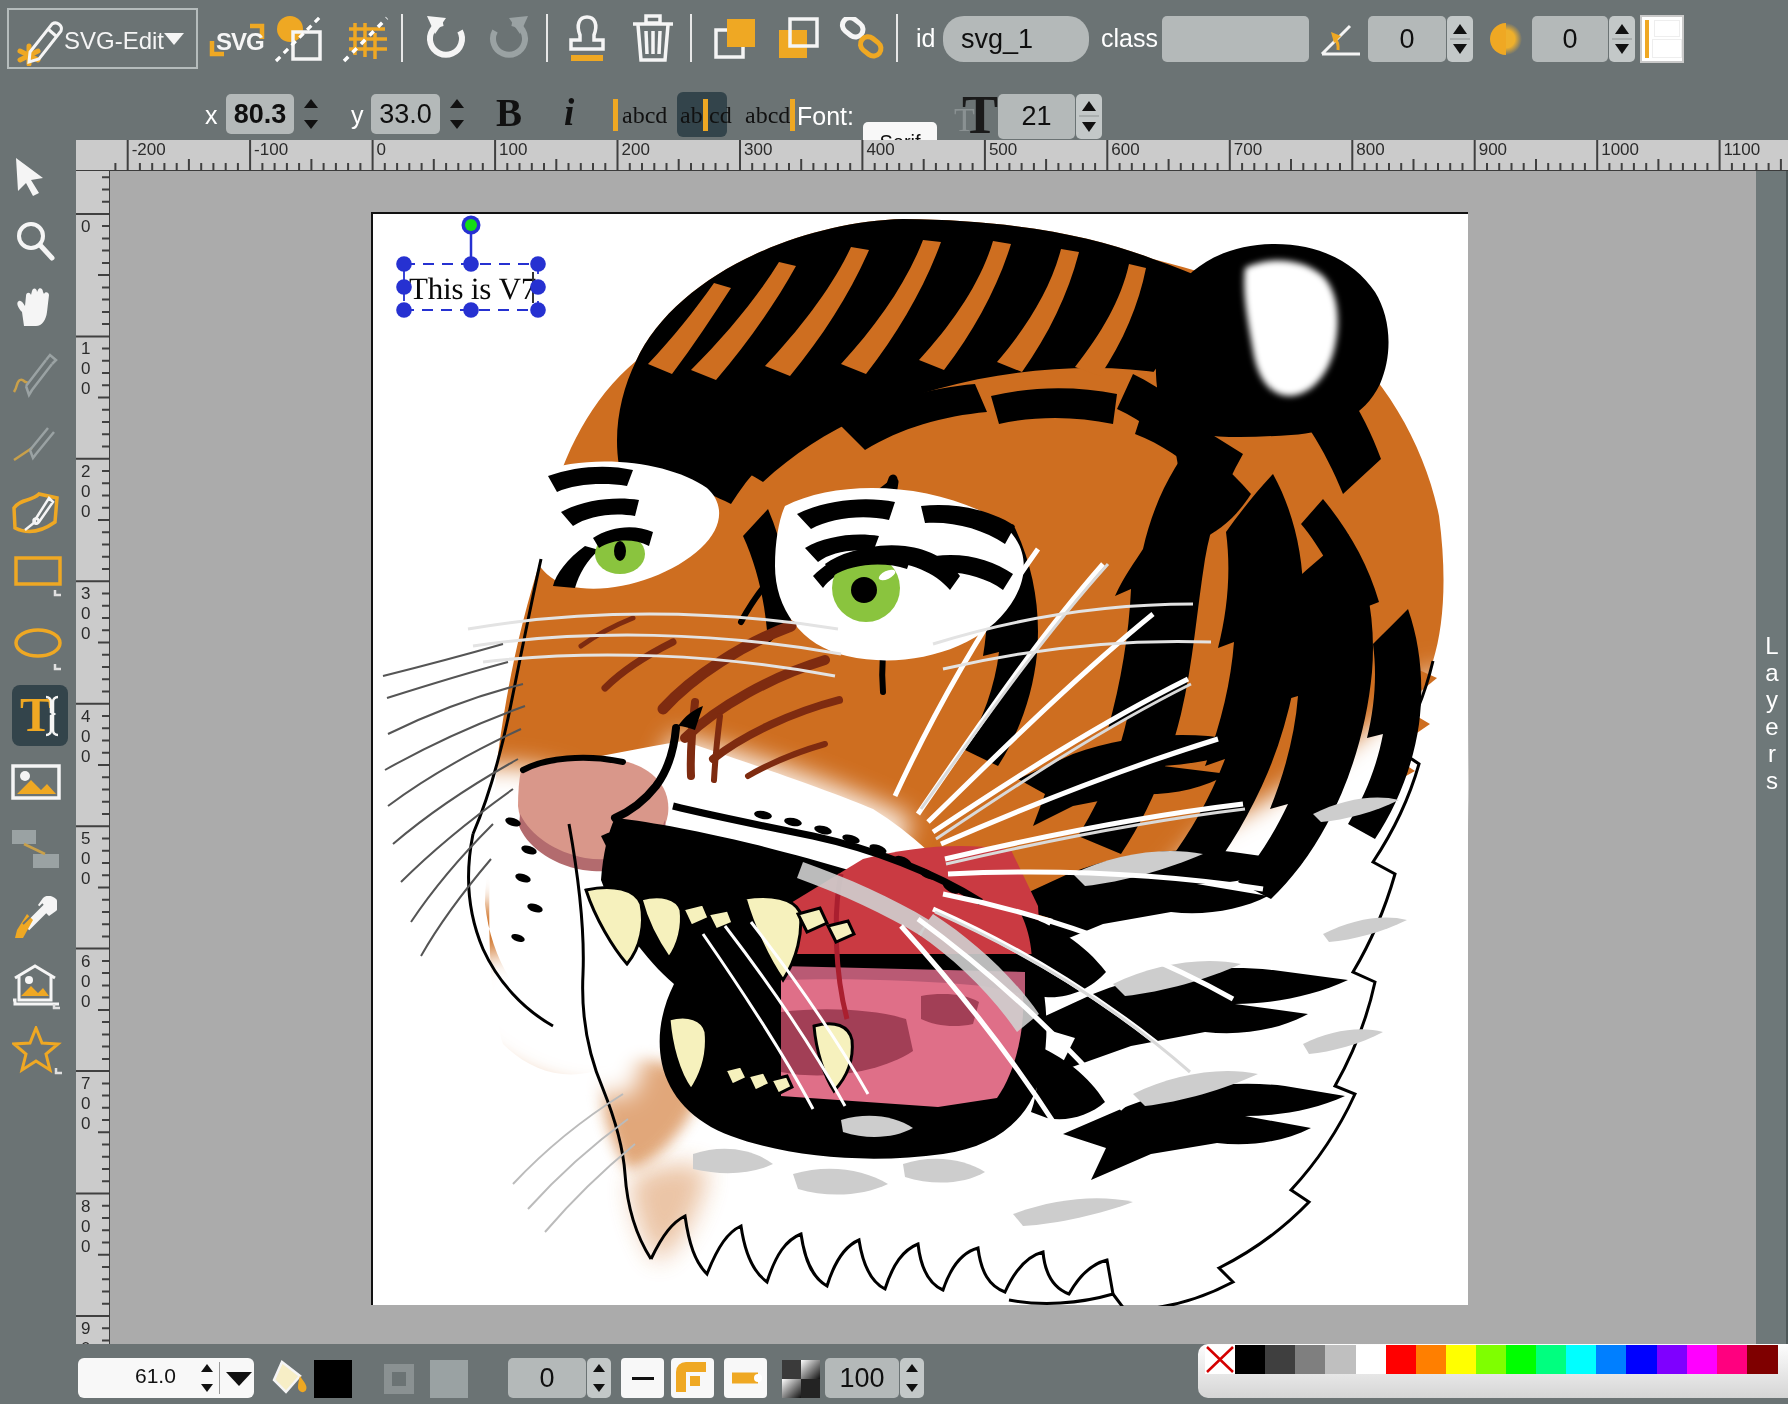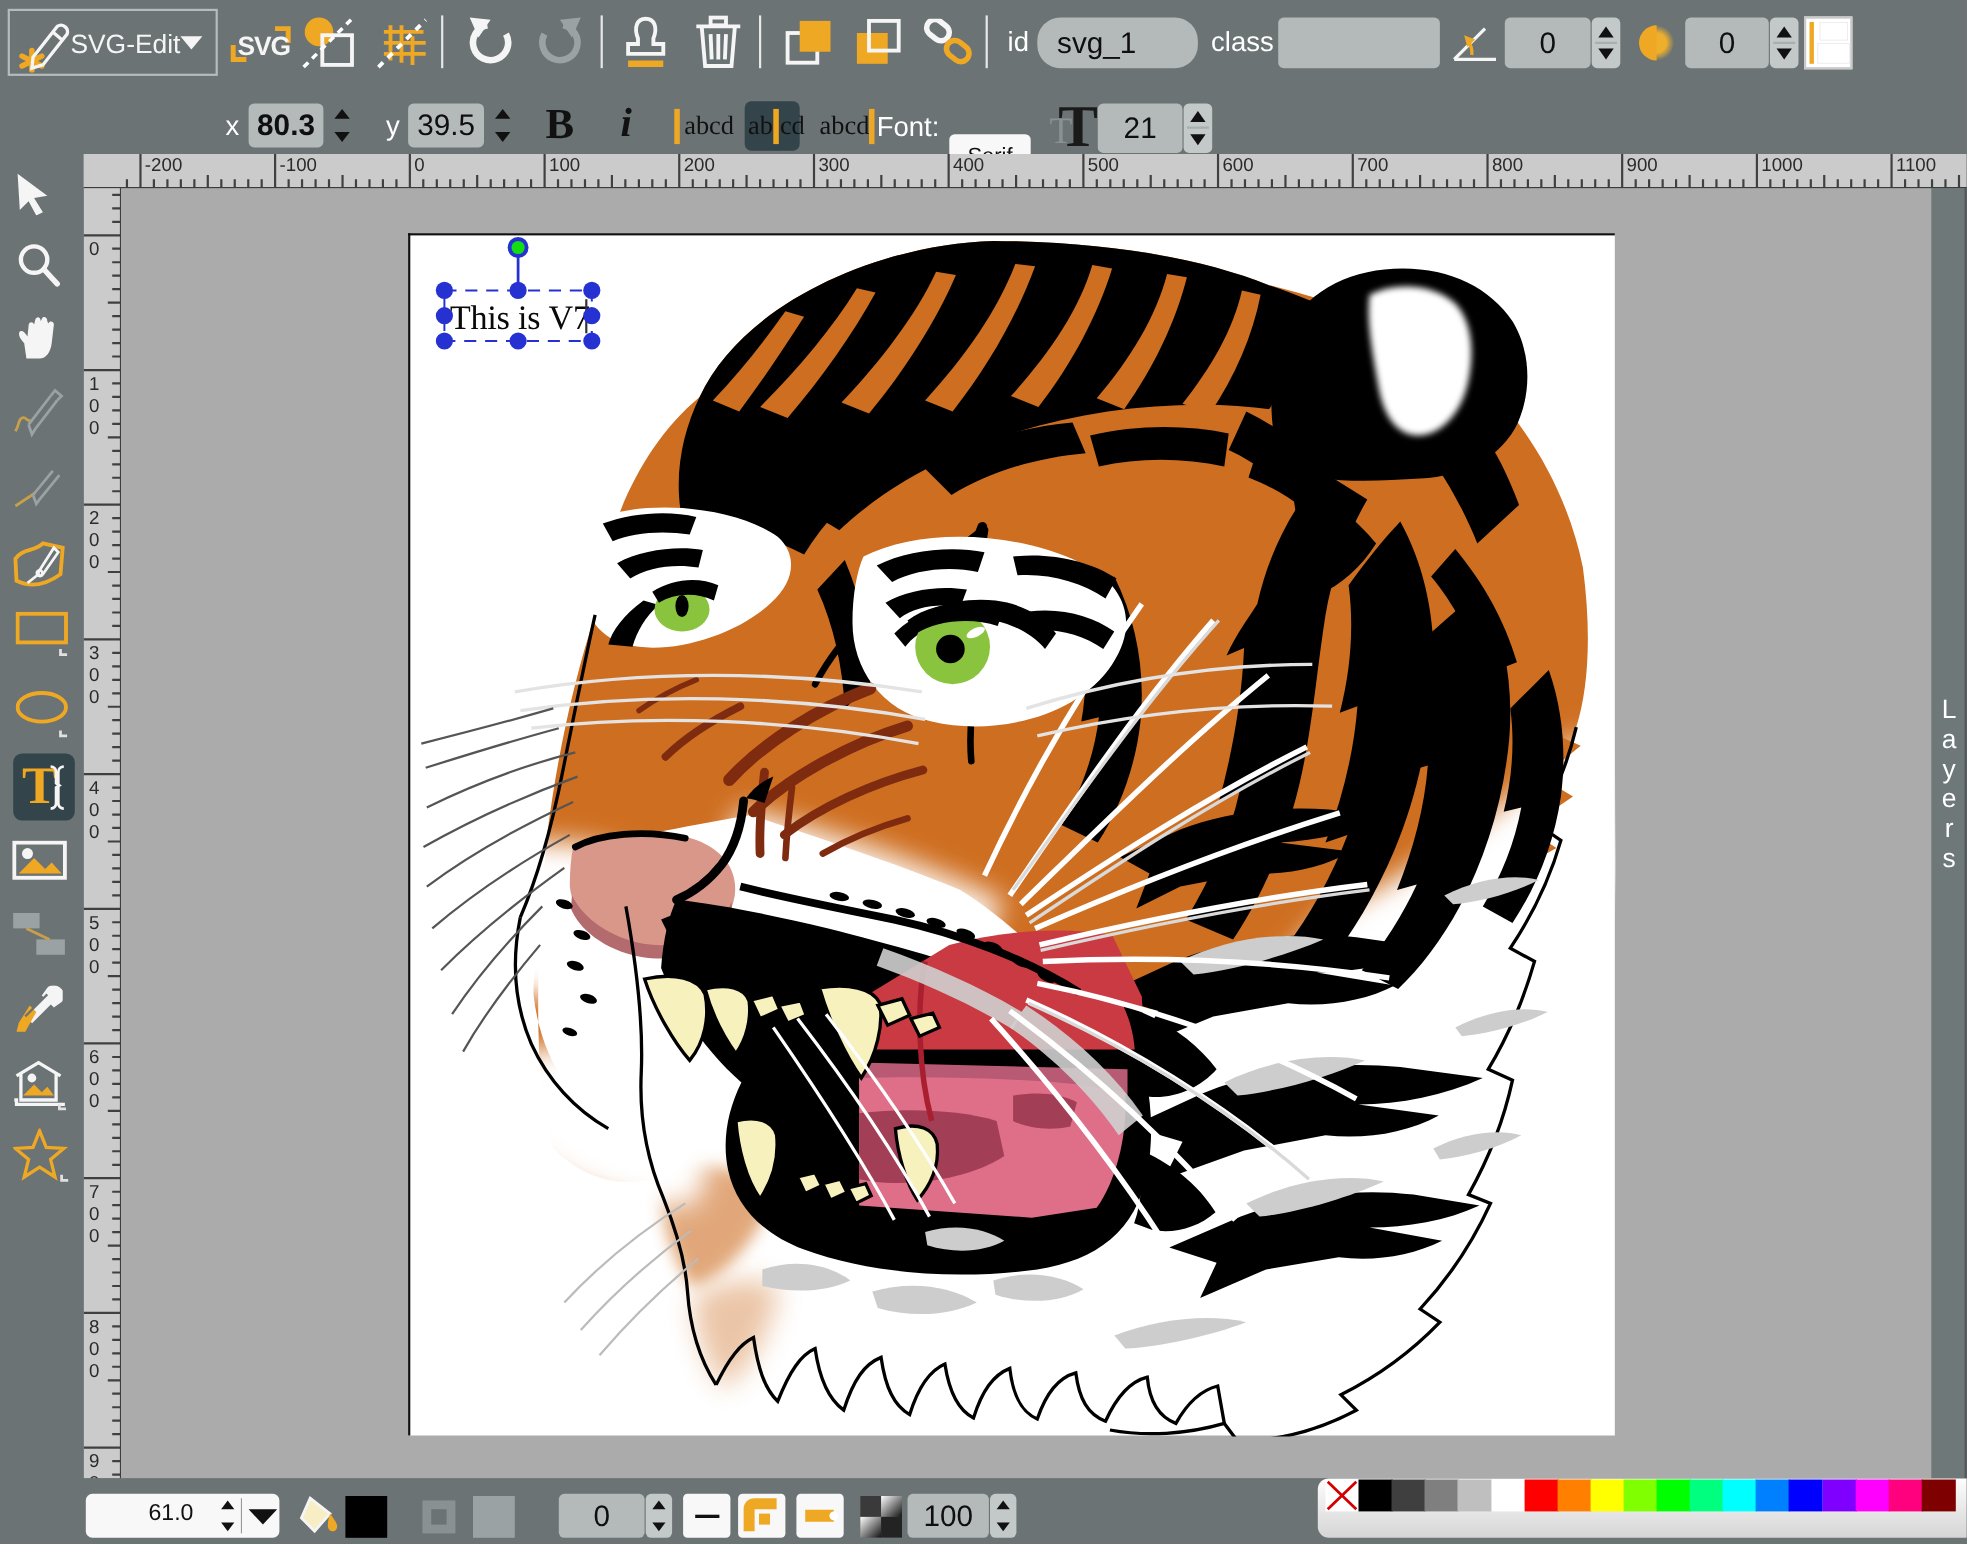--- a/index.html
+++ b/index.html
@@ -150,21 +150,21 @@
     <div style="position:absolute;left:1655px;top:21px;width:24px;height:15px;background:#fff;outline:1px solid #eee;"></div>
     <div style="position:absolute;left:1653px;top:40px;width:28px;height:17px;background:#fff;outline:1px solid #eee;"></div>
 
     <div class="lbl" style="left:205px;top:101px;">x</div>
     <div class="ibox" style="left:226px;top:94px;width:68px;height:40px;font-weight:bold;">80.3</div>
     <svg class="ic" style="left:298px;top:94px" width="26" height="40" viewBox="0 0 26 40">
       <path d="M13 5 L20 14 H6 Z" fill="#111"></path>
         <path d="M13 35 L20 26 H6 Z" fill="#111"></path>
     </svg>
     <div class="lbl" style="left:351px;top:101px;">y</div>
-    <div class="ibox" style="left:371px;top:94px;width:69px;height:40px;">39.5</div>
+    <div class="ibox" style="left:371px;top:94px;width:69px;height:40px;">33.0</div>
     <svg class="ic" style="left:444px;top:94px" width="26" height="40" viewBox="0 0 26 40">
       <path d="M13 5 L20 14 H6 Z" fill="#111"></path>
         <path d="M13 35 L20 26 H6 Z" fill="#111"></path>
     </svg>
     <div style="position:absolute;left:496px;top:95px;font-family:'Liberation Serif',serif;font-weight:bold;font-size:39px;color:#111;line-height:36px;">B</div>
     <div style="position:absolute;left:564px;top:95px;font-family:'Liberation Serif',serif;font-style:italic;font-weight:bold;font-size:37px;color:#111;line-height:36px;">i</div>
 
     <div style="position:absolute;left:613px;top:99px;width:5px;height:32px;background:#efa823;"></div>
     <div style="position:absolute;left:622px;top:102px;font-family:'Liberation Serif',serif;font-size:24px;color:#111;">abcd</div>
     <div style="position:absolute;left:677px;top:92px;width:50px;height:45px;background:#33444b;border-radius:6px;"></div>

